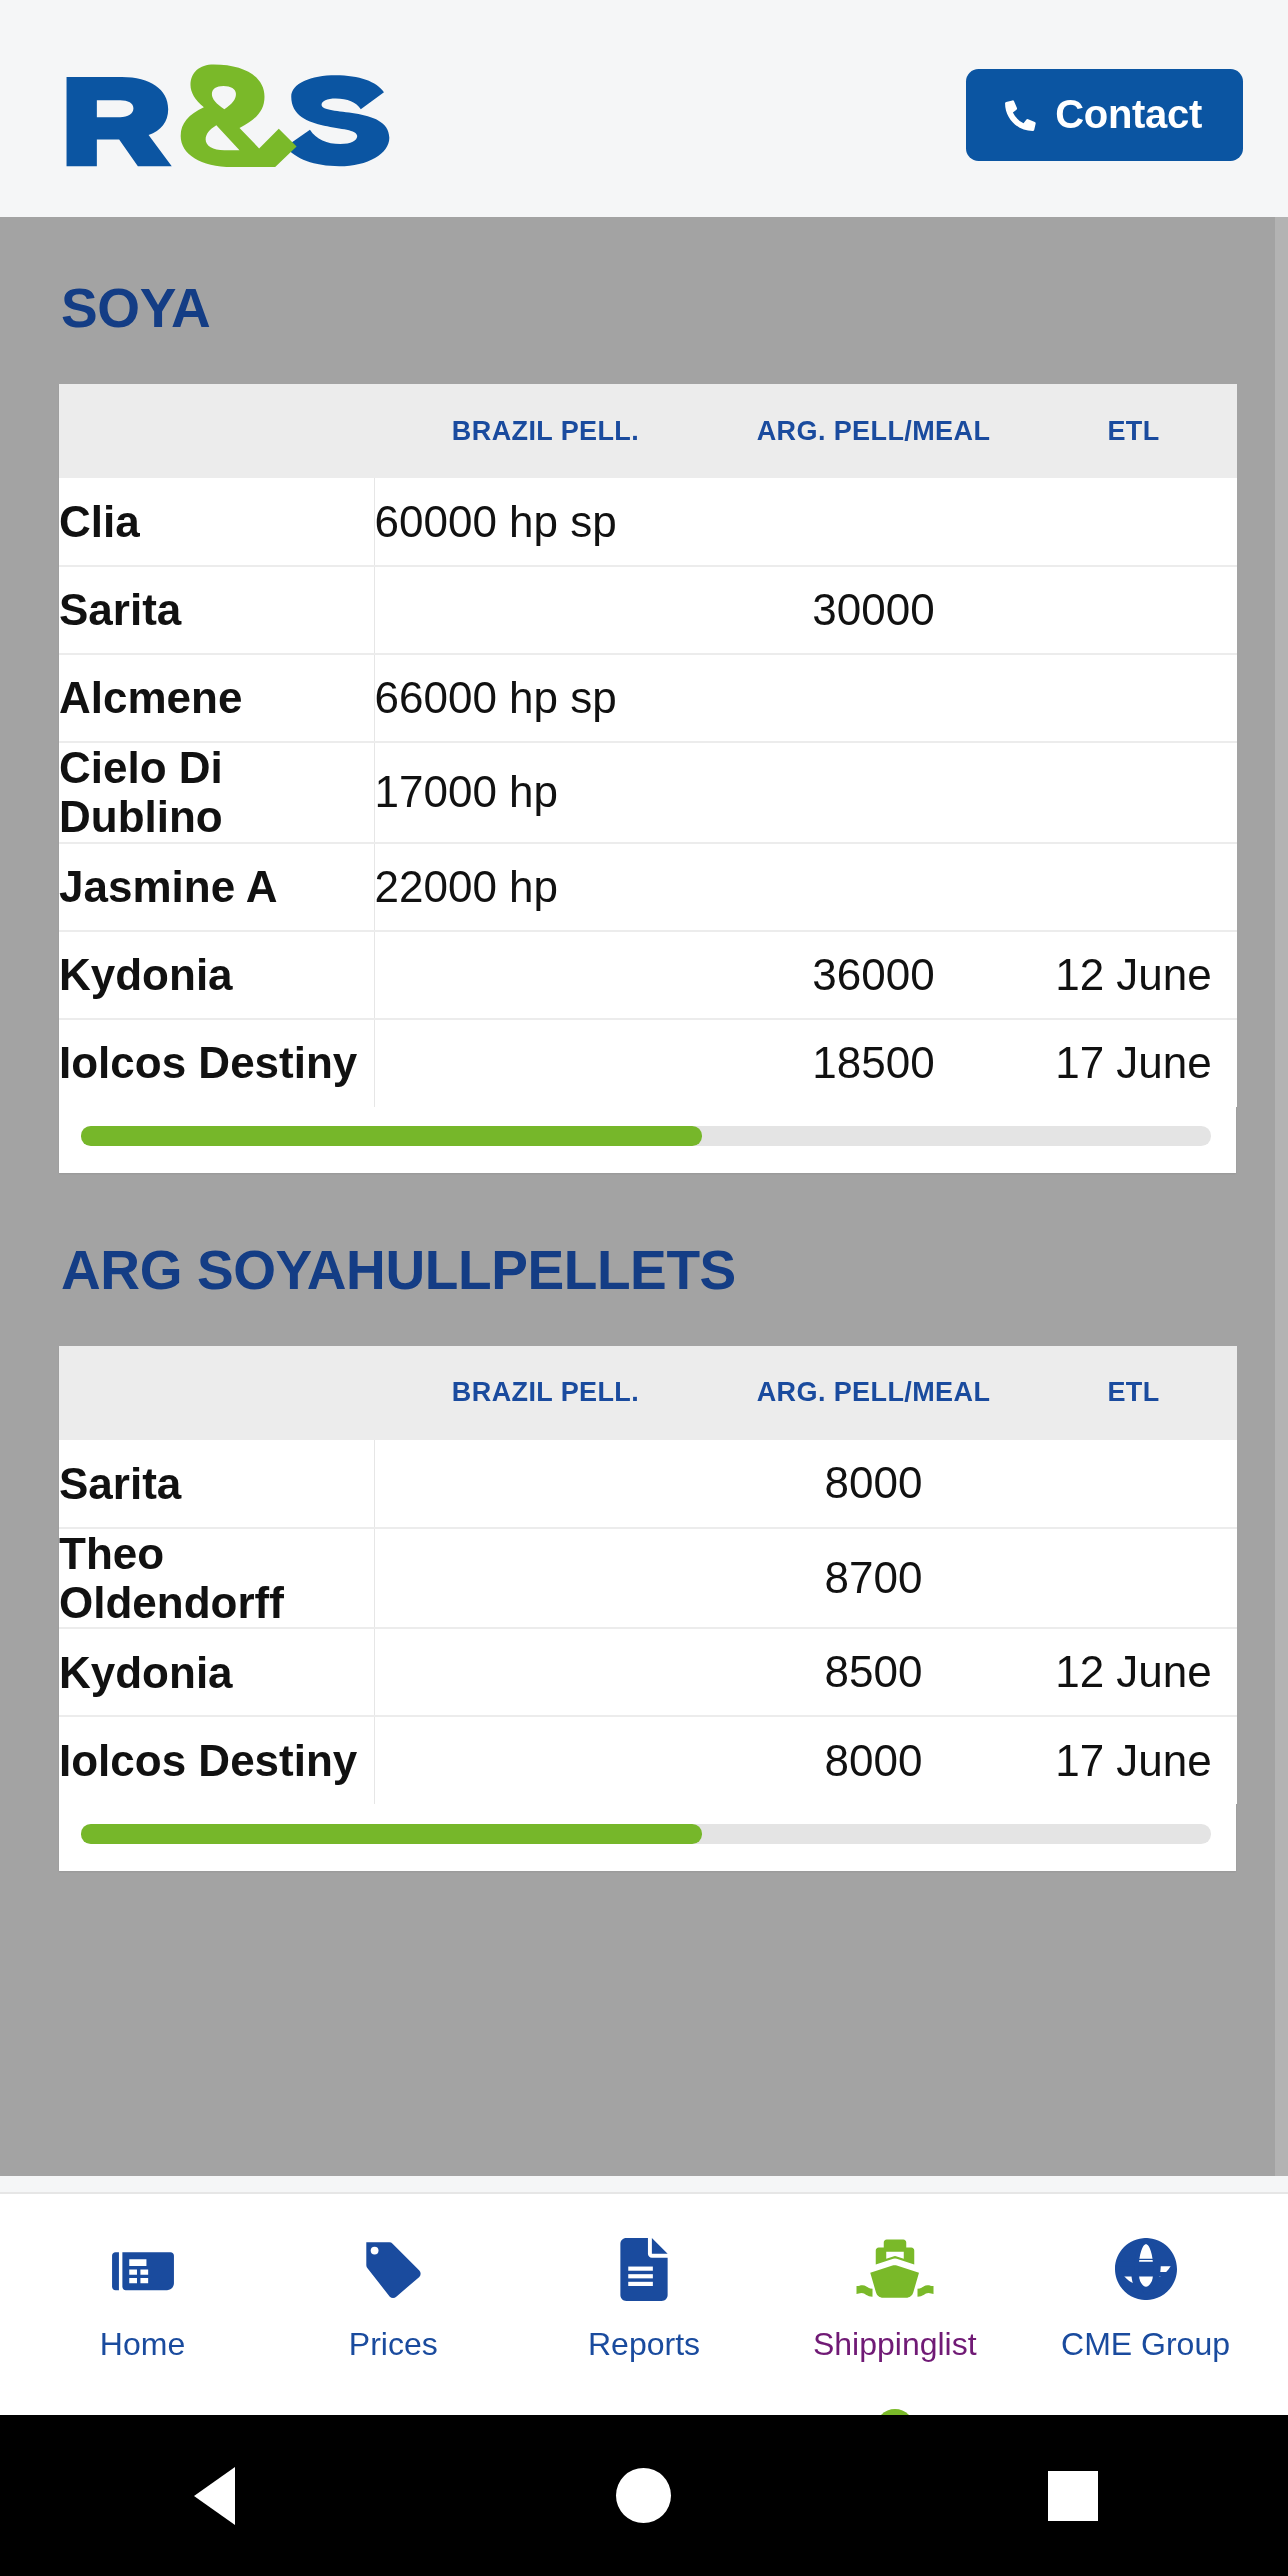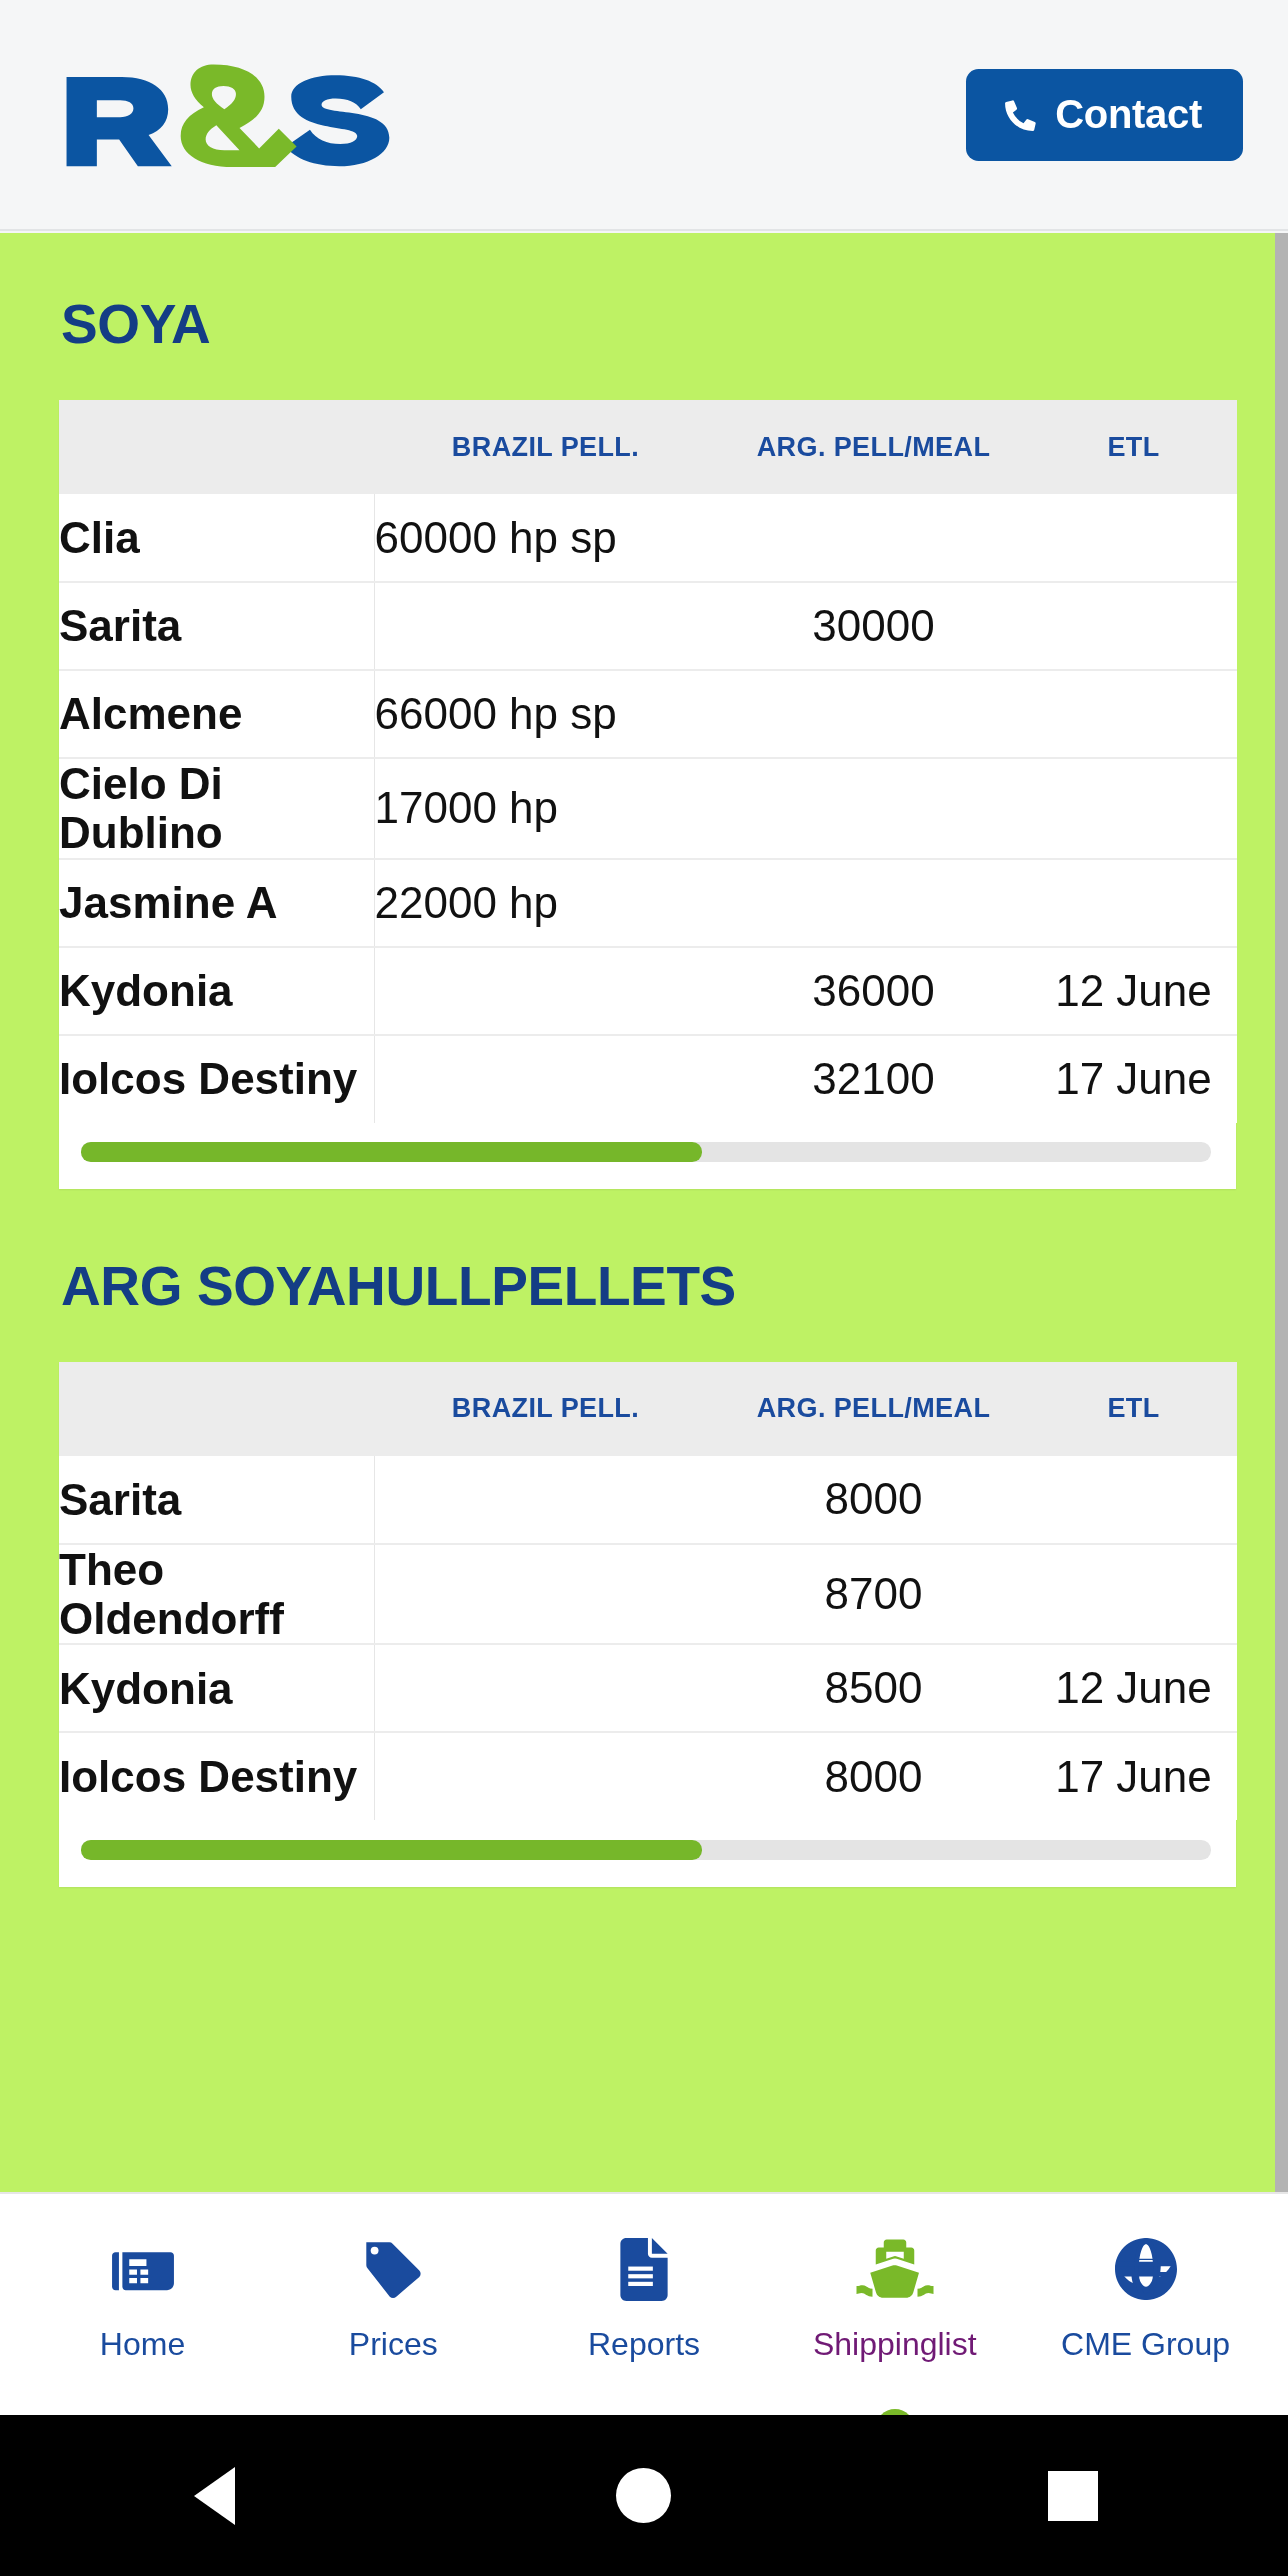--- a/index.html
+++ b/index.html
@@ -55,25 +55,25 @@
     color: #ffffff;
     font-size: 40px;
     font-weight: bold;
     letter-spacing: -0.3px;
     line-height: 1;
   }
 
   
   .scroll-area {
     position: absolute;
-    top: 233px;
+    top: 217px;
     left: 0;
     width: 1288px;
     height: 1959px;
-    background: #bef264;
+    background: #a3a3a3;
     overflow: hidden;
   }
 
   .page-scrollbar {
     position: absolute;
     top: 0px;
     right: 0px;
     width: 13.4px;
     height: 1959px;
     background: #b3b3b3;
@@ -302,21 +302,21 @@
             </tr>
             <tr>
               <td class="c-name">Kydonia</td>
               <td class="c-brazil"></td>
               <td class="c-arg">36000</td>
               <td class="c-etl">12 June</td>
             </tr>
             <tr>
               <td class="c-name">Iolcos Destiny</td>
               <td class="c-brazil"></td>
-              <td class="c-arg">32100</td>
+              <td class="c-arg">18500</td>
               <td class="c-etl">17 June</td>
             </tr>
           </tbody>
         </table>
         <div class="hscroll-wrap">
           <div class="hscroll-track">
             <div class="hscroll-thumb" id="thumb0" style="width: 55%;"></div>
           </div>
         </div>
       </div>

